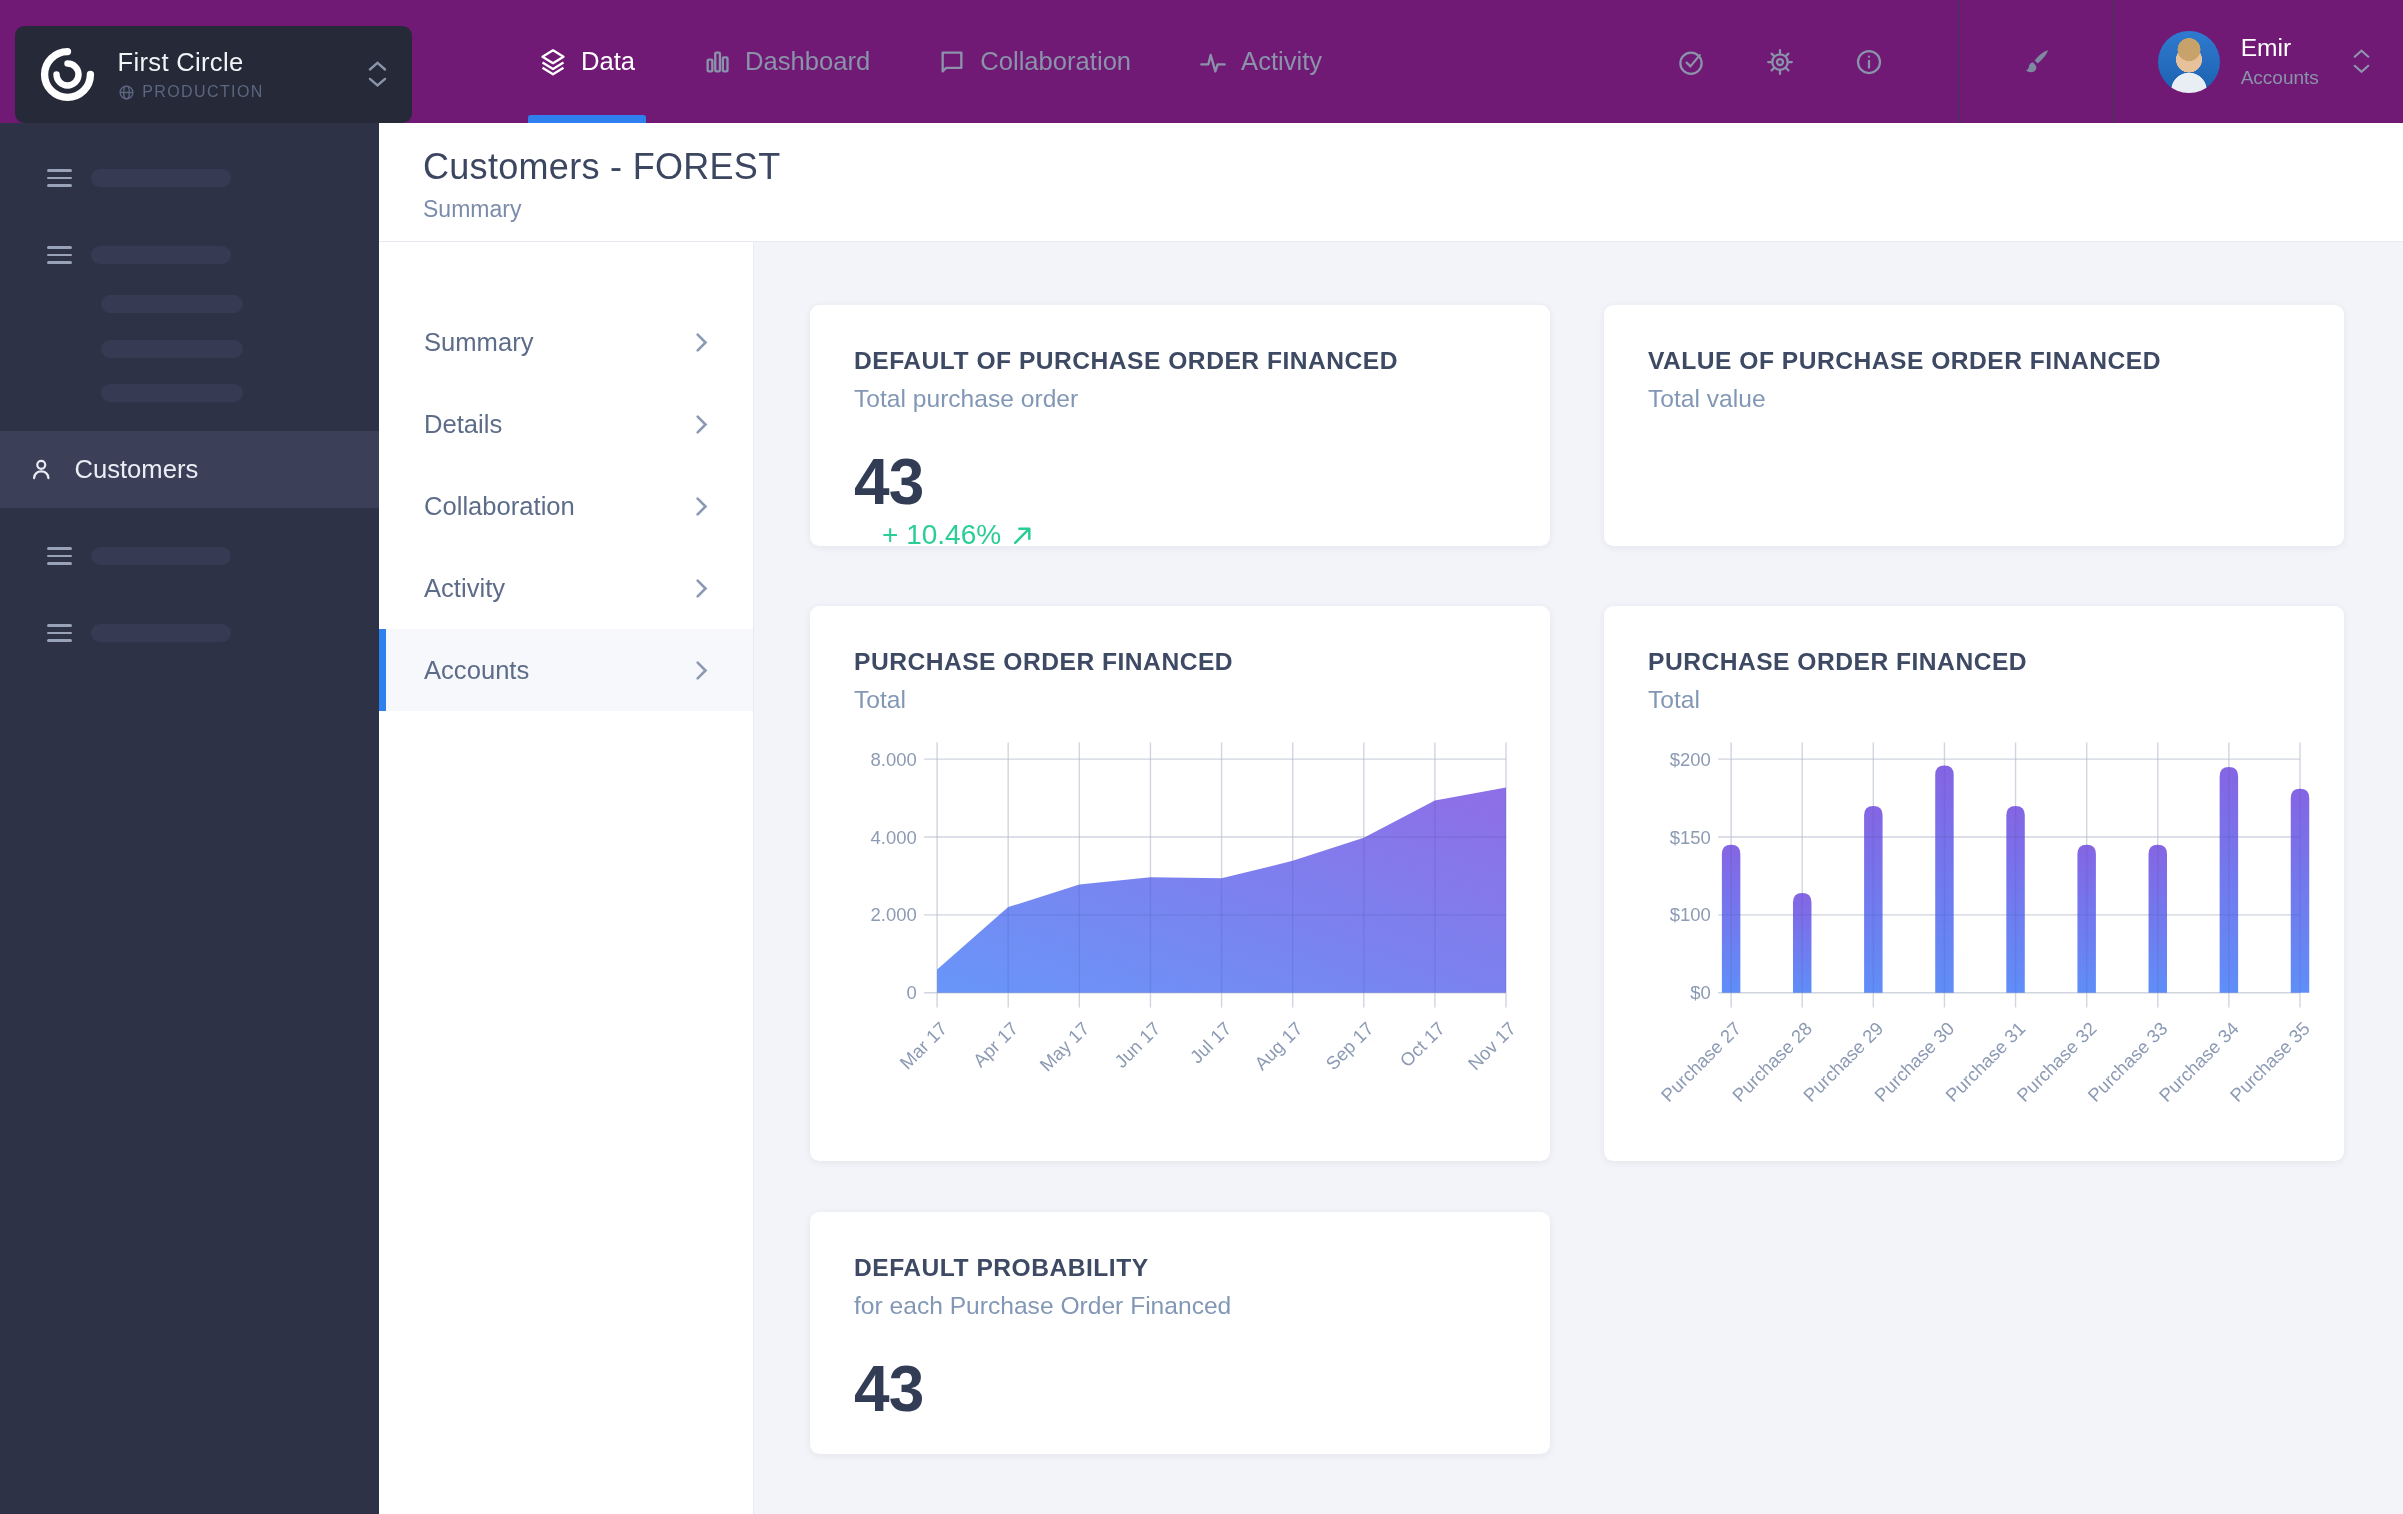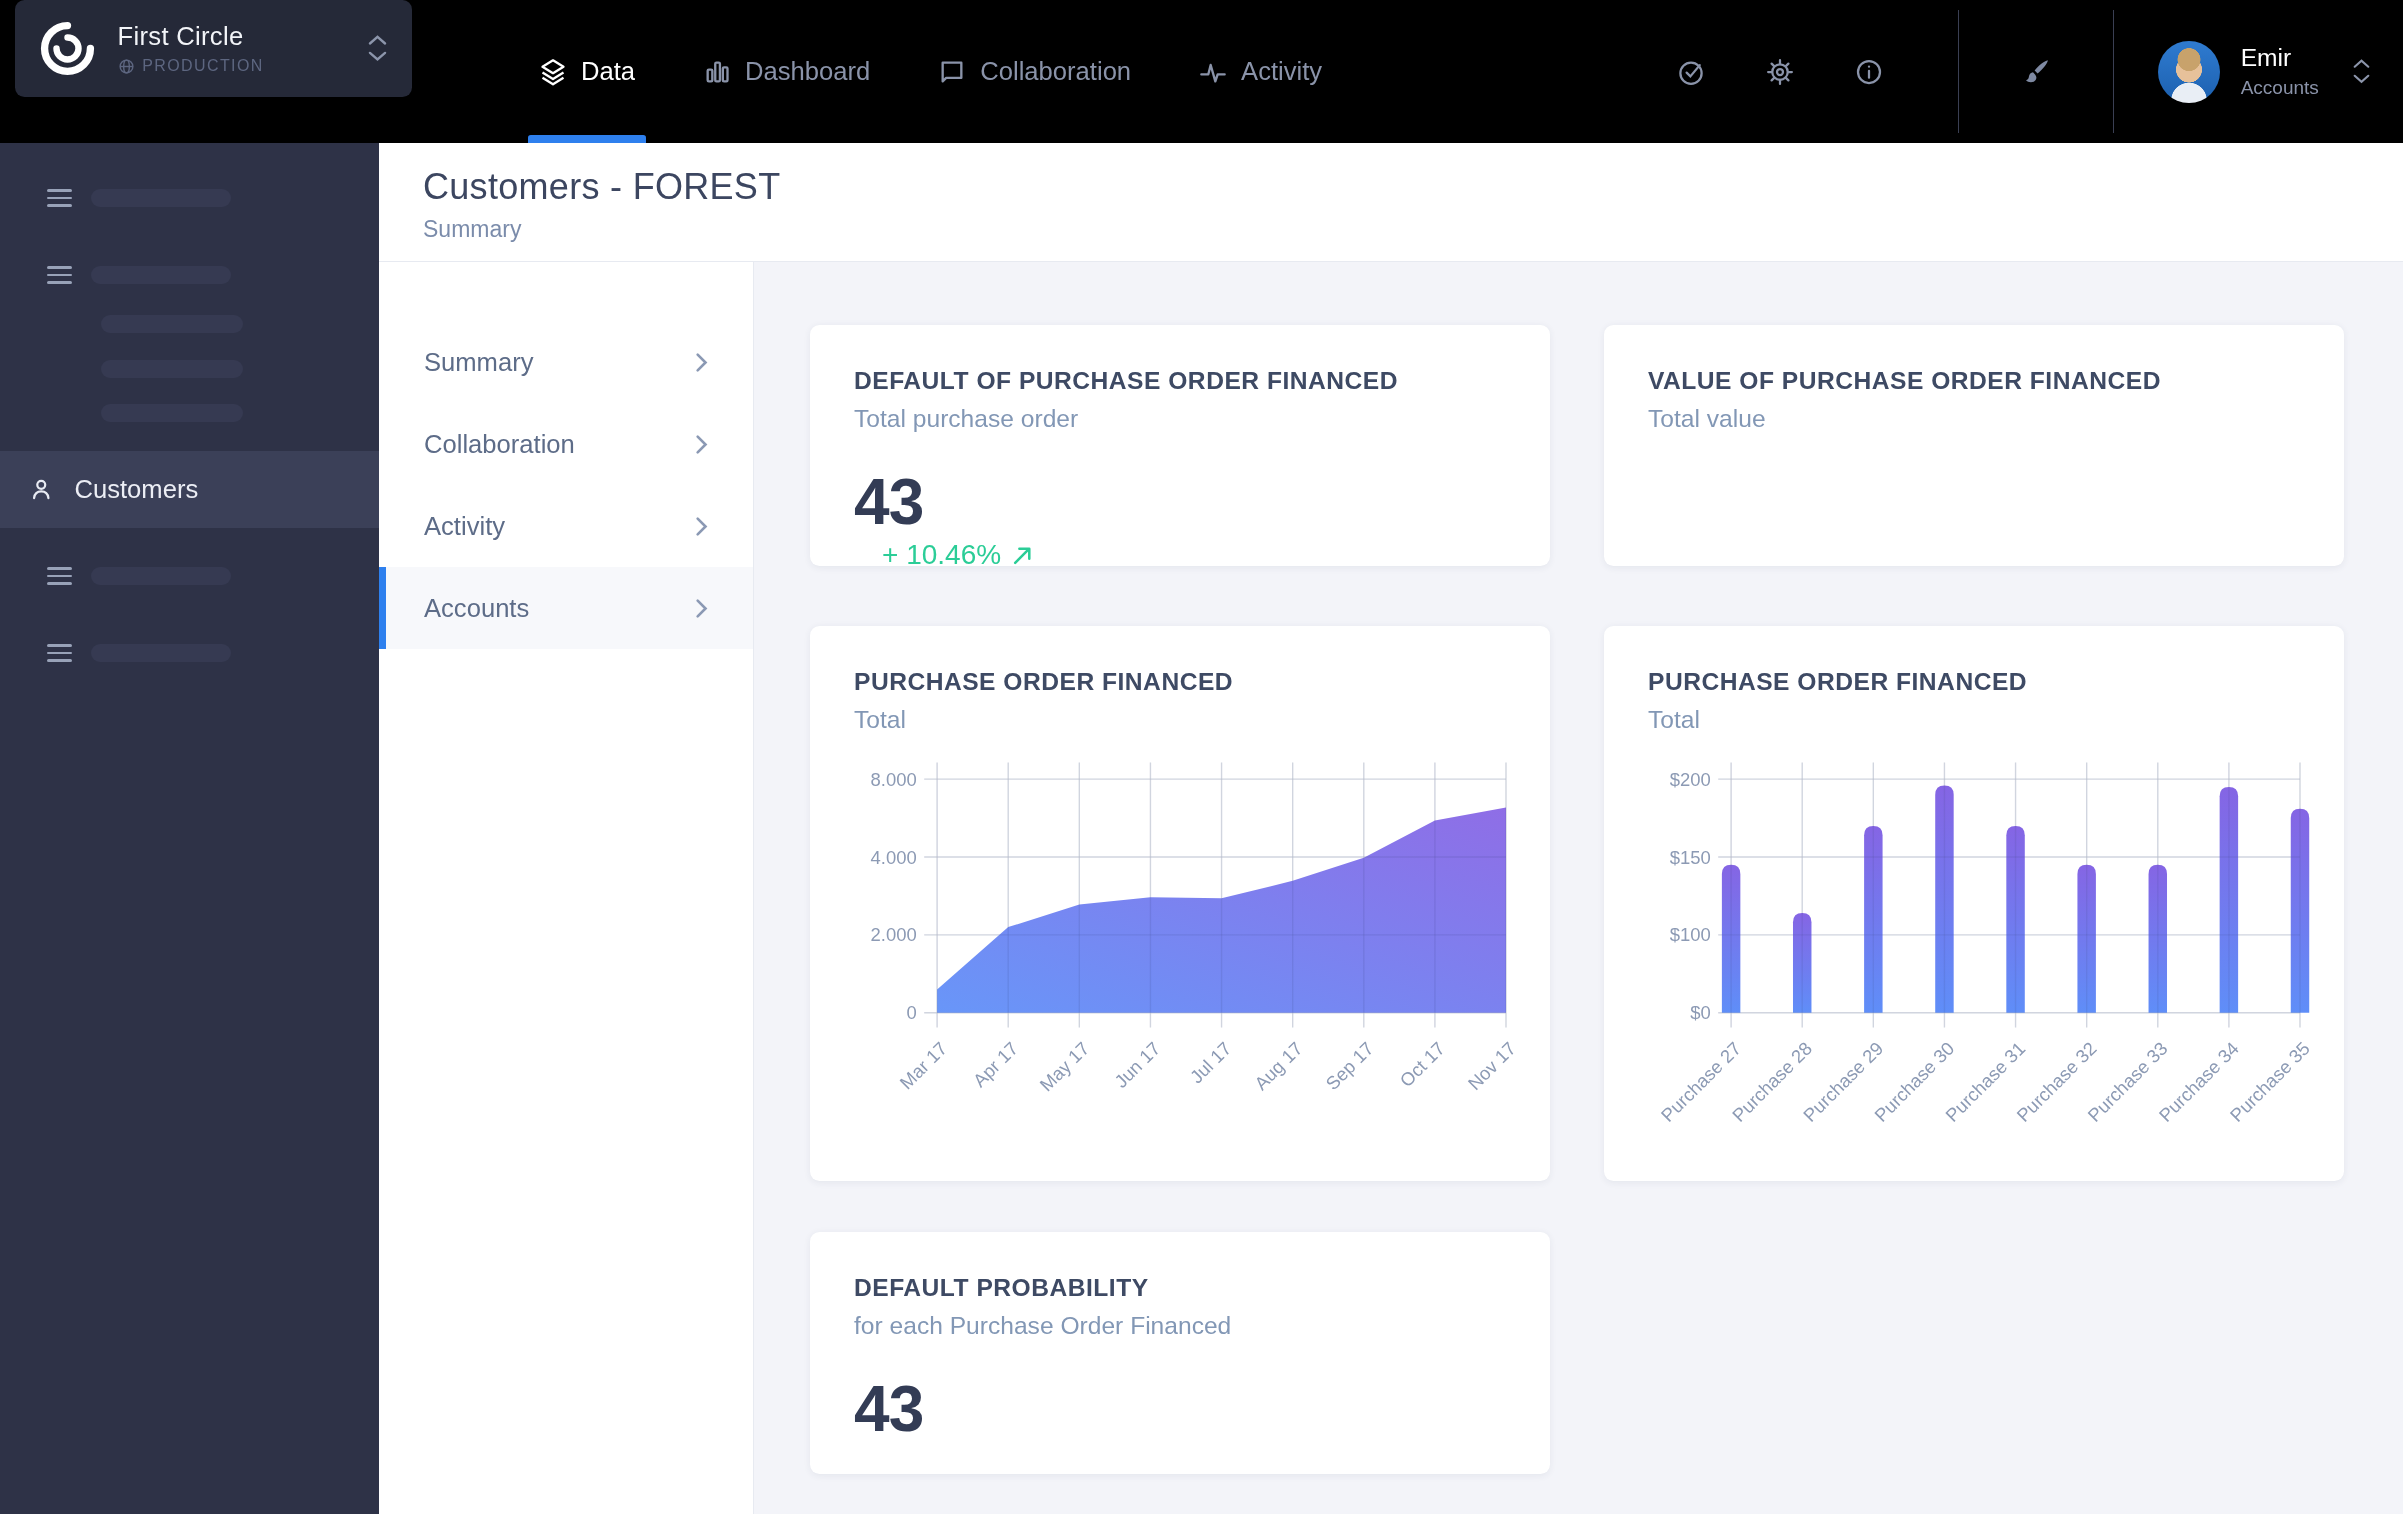--- a/index.html
+++ b/index.html
@@ -1,20 +1,20 @@
 <!DOCTYPE html>
 <html style="font-size:15px"><head>
 <meta charset="utf-8">
 <style>
   * { box-sizing: border-box; margin: 0; padding: 0; }
   html,body { width:2404px; height:1514px; font-family:"Liberation Sans", sans-serif; background:#f3f4f9; overflow:hidden; }
   .app { width:2404px; height:1514px; display:flex; flex-direction:column; }
 
   
-  .topbar { height:143px; background:#000000; display:flex; align-items:flex-start; flex:0 0 auto; position:relative; }
+  .topbar { height:123px; background:#701a75; display:flex; align-items:flex-end; flex:0 0 auto; position:relative; }
   .orgbox { margin-left:15px; width:397px; height:97px; background:#252938; border-radius:9.5px; display:flex; align-items:center; padding:0 24.6px; cursor:pointer; }
   .orgbox .logo { width:55px; height:55px; flex:0 0 auto; }
   .orgtext { margin-left:23px; }
   .orgname { color:#f2f4f8; font-size:25.6px; font-weight:500; letter-spacing:0.3px; }
   .orgenv { margin-top:6.6px; display:flex; align-items:center; gap:7.6px; color:#5d6680; font-size:16px; letter-spacing:1.4px; font-weight:500; }
   .org-chevrons { margin-left:auto; display:flex; flex-direction:column; gap:5.7px; color:#8c95ab; }
   .topnav { display:flex; margin-left:93px; height:100%; }
   .topnav-item { display:flex; align-items:center; gap:14px; color:#8a93a9; font-size:25.6px; height:100%; padding:0 34px; position:relative; cursor:pointer; }
   .topnav-item svg { stroke:#8a93a9; }
   .topnav-item.active { color:#ffffff; }
@@ -236,20 +236,26 @@
     <div class="main">
       <div class="page-header">
         <div class="page-title">Customers - FOREST</div>
         <div class="page-subtitle">Summary</div>
       </div>
       <div class="content-row">
 
         <div class="subnav">
           <div class="subnav-item">
             <span>Summary</span>
+            <svg width="13.2" height="21" viewBox="0 0 10 16" fill="none" stroke-width="2" stroke-linecap="round">
+                <polyline points="2,2 8,8 2,14"></polyline>
+              </svg>
+          </div>
+          <div class="subnav-item">
+            <span>Details</span>
             <svg width="13.2" height="21" viewBox="0 0 10 16" fill="none" stroke-width="2" stroke-linecap="round">
                 <polyline points="2,2 8,8 2,14"></polyline>
               </svg>
           </div>
           <div class="subnav-item">
             <span>Collaboration</span>
             <svg width="13.2" height="21" viewBox="0 0 10 16" fill="none" stroke-width="2" stroke-linecap="round">
                 <polyline points="2,2 8,8 2,14"></polyline>
               </svg>
           </div>

